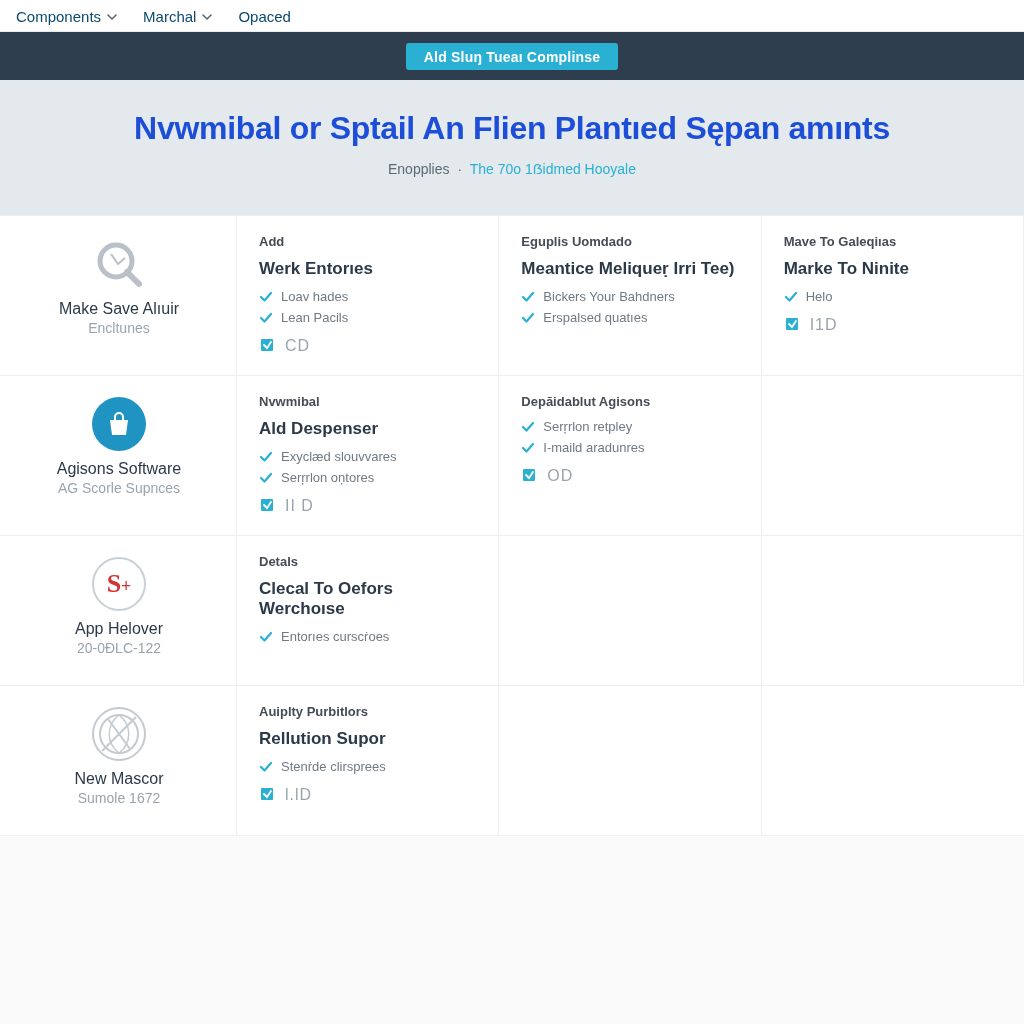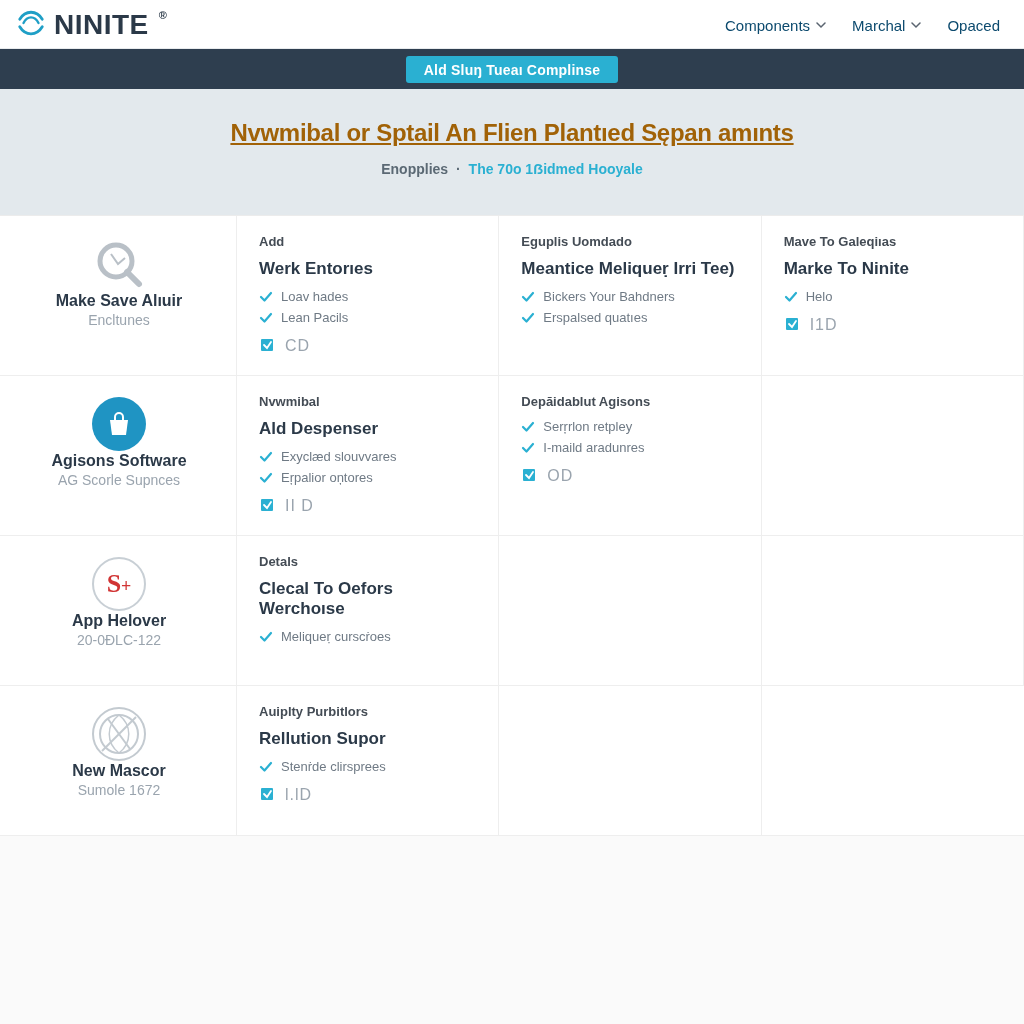--- a/index.html
+++ b/index.html
@@ -33,51 +33,49 @@
   .navlinks { display:flex; gap:26px; }
   .navlink {
     display:flex; align-items:center; gap:6px;
     font-size:15px; color:#0c4a6e; cursor:pointer;
   }
   .navlink .chev { width:10px; height:10px; }
 
   
   .strip {
     background:#2e3e4f;
-    height:40px;
+    height:48px;
     display:flex;align-items:center;justify-content:center;
   }
   .pill {
     background:#2ab0d2;
     color:#ffffff;
     font-size:14px;
     font-weight:600;
     padding:6px 18px 5px;
     border-radius:3px;
     letter-spacing:0.2px;
   }
 
   
   .hero {
     background:#e3e9ed;
     text-align:center;
     padding:30px 40px 38px;
   }
   .hero h1 {
-    font-size:24px;
+    font-size:32px;
     font-weight:700;
-    color:#a16207;
+    color:#1d4ed8;
     letter-spacing:-0.3px;
-    text-decoration:underline;
   }
   .hero-sub {
     margin-top:14px;
     font-size:14px;
     color:#5b6974;
-    font-weight:bold;
   }
   .hero-sub a { color:#2ab0d2; text-decoration:none; }
   .hero-sub .dot { margin:0 4px; color:#5b6974; }
 
   
   .grid {
     display:grid;
     grid-template-columns: 237px repeat(3, 1fr);
     background:#ffffff;
     border-top:1px solid #ececec;
@@ -91,22 +89,23 @@
   .cell:last-child { border-right:none; }
 
   
   .side {
     text-align:center;
     display:flex;flex-direction:column;align-items:center;justify-content:flex-start;
     padding-top:20px;
   }
   .side .iconwrap { width:56px;height:56px;display:flex;align-items:center;justify-content:center; }
   .side-title {
+    margin-top:8px;
     font-size:16px;
-    font-weight:700;
+    font-weight:400;
     color:#2b3948;
   }
   .side-sub {
     margin-top:2px;
     font-size:14px;
     color:#9aa4ae;
   }
 
   
   .eyebrow {
@@ -141,31 +140,20 @@
   }
   .circle-blue { background:#1f94c3; }
   .circle-outline { border:2px solid #c8cfd5; }
   .circle-outline-thin { border:2px solid #c3cad0; }
 
 </style>
 </head>
 <body>
 
 <div class="topnav">
-  <div class="brand">
-    <span class="brand-swirl">
-      <svg width="30" height="30" viewBox="0 0 32 32" fill="none">
-        <path d="M4 12 C10 2, 22 2, 28 12" stroke="#1f9fc6" stroke-width="3" stroke-linecap="round"></path>
-        <path d="M4 20 C10 30, 22 30, 28 20" stroke="#1f9fc6" stroke-width="3" stroke-linecap="round"></path>
-        <path d="M8 16 C12 8, 20 8, 24 16" stroke="#1f9fc6" stroke-width="2.5" stroke-linecap="round"></path>
-      </svg>
-    </span>
-    <span class="brand-name">NINITE</span>
-    <span class="brand-tm">®</span>
-  </div>
   <div class="navlinks">
     <div class="navlink">
       <span>Components</span>
       <svg class="chev" viewBox="0 0 10 10">
           <path d="M1 3 L5 7 L9 3" stroke="#5a6470" stroke-width="1.5" fill="none" stroke-linecap="round"></path>
         </svg>
     </div>
     <div class="navlink">
       <span>Marchal</span>
       <svg class="chev" viewBox="0 0 10 10">
@@ -290,21 +278,21 @@
         <li>
           <svg class="tick" width="14" height="14" viewBox="0 0 14 14">
             <path d="M2 7 L5.5 10.5 L12 3" stroke="#2ab0d2" stroke-width="2.2" fill="none" stroke-linecap="round" stroke-linejoin="round"></path>
           </svg>
           <span>Exyclæd slouvvares</span>
         </li>
         <li>
           <svg class="tick" width="14" height="14" viewBox="0 0 14 14">
             <path d="M2 7 L5.5 10.5 L12 3" stroke="#2ab0d2" stroke-width="2.2" fill="none" stroke-linecap="round" stroke-linejoin="round"></path>
           </svg>
-          <span>Eŗpalior oņtores</span>
+          <span>Serŗrlon oņtores</span>
         </li>
       </ul>
       <div class="badge">
          <span><svg class="cube" width="18" height="18" viewBox="0 0 18 18">
     <rect x="2" y="4" width="12" height="12" rx="1" fill="#2ab0d2"></rect>
     <path d="M5 10 L8 13 L12 7" stroke="#fff" stroke-width="1.8" fill="none" stroke-linecap="round"></path>
     <rect x="4" y="2" width="12" height="12" rx="1" fill="none" stroke="#2ab0d2" stroke-width="0"></rect>
     <path d="M2 4 L5 1 H17 V13 L14 16" fill="none" stroke="#2ab0d2" stroke-width="0"></path>
   </svg></span>
          <span class="badge-text">II D</span>
@@ -347,21 +335,21 @@
     <div class="side-sub">20-0ÐLC-122</div>
     </div>
     <div class="cell">
       <div class="eyebrow">Detals</div>
       <div class="card-title">Clecal To Oefors Werchoıse</div>
       <ul class="checks">
         <li>
           <svg class="tick" width="14" height="14" viewBox="0 0 14 14">
             <path d="M2 7 L5.5 10.5 L12 3" stroke="#2ab0d2" stroke-width="2.2" fill="none" stroke-linecap="round" stroke-linejoin="round"></path>
           </svg>
-          <span>Meliqueṛ cursсṙoes</span>
+          <span>Entorıes cursсṙoes</span>
         </li>
       </ul>
     </div>
     <div class="cell"></div>
     <div class="cell"></div>
     <div class="cell side">
     <div class="iconwrap">
         <div class="circle circle-outline-thin" style="position:relative;">
       <svg width="46" height="46" viewBox="0 0 46 46" style="position:absolute;">
         <circle cx="23" cy="23" r="19" fill="none" stroke="#c3cad0" stroke-width="2"></circle>

